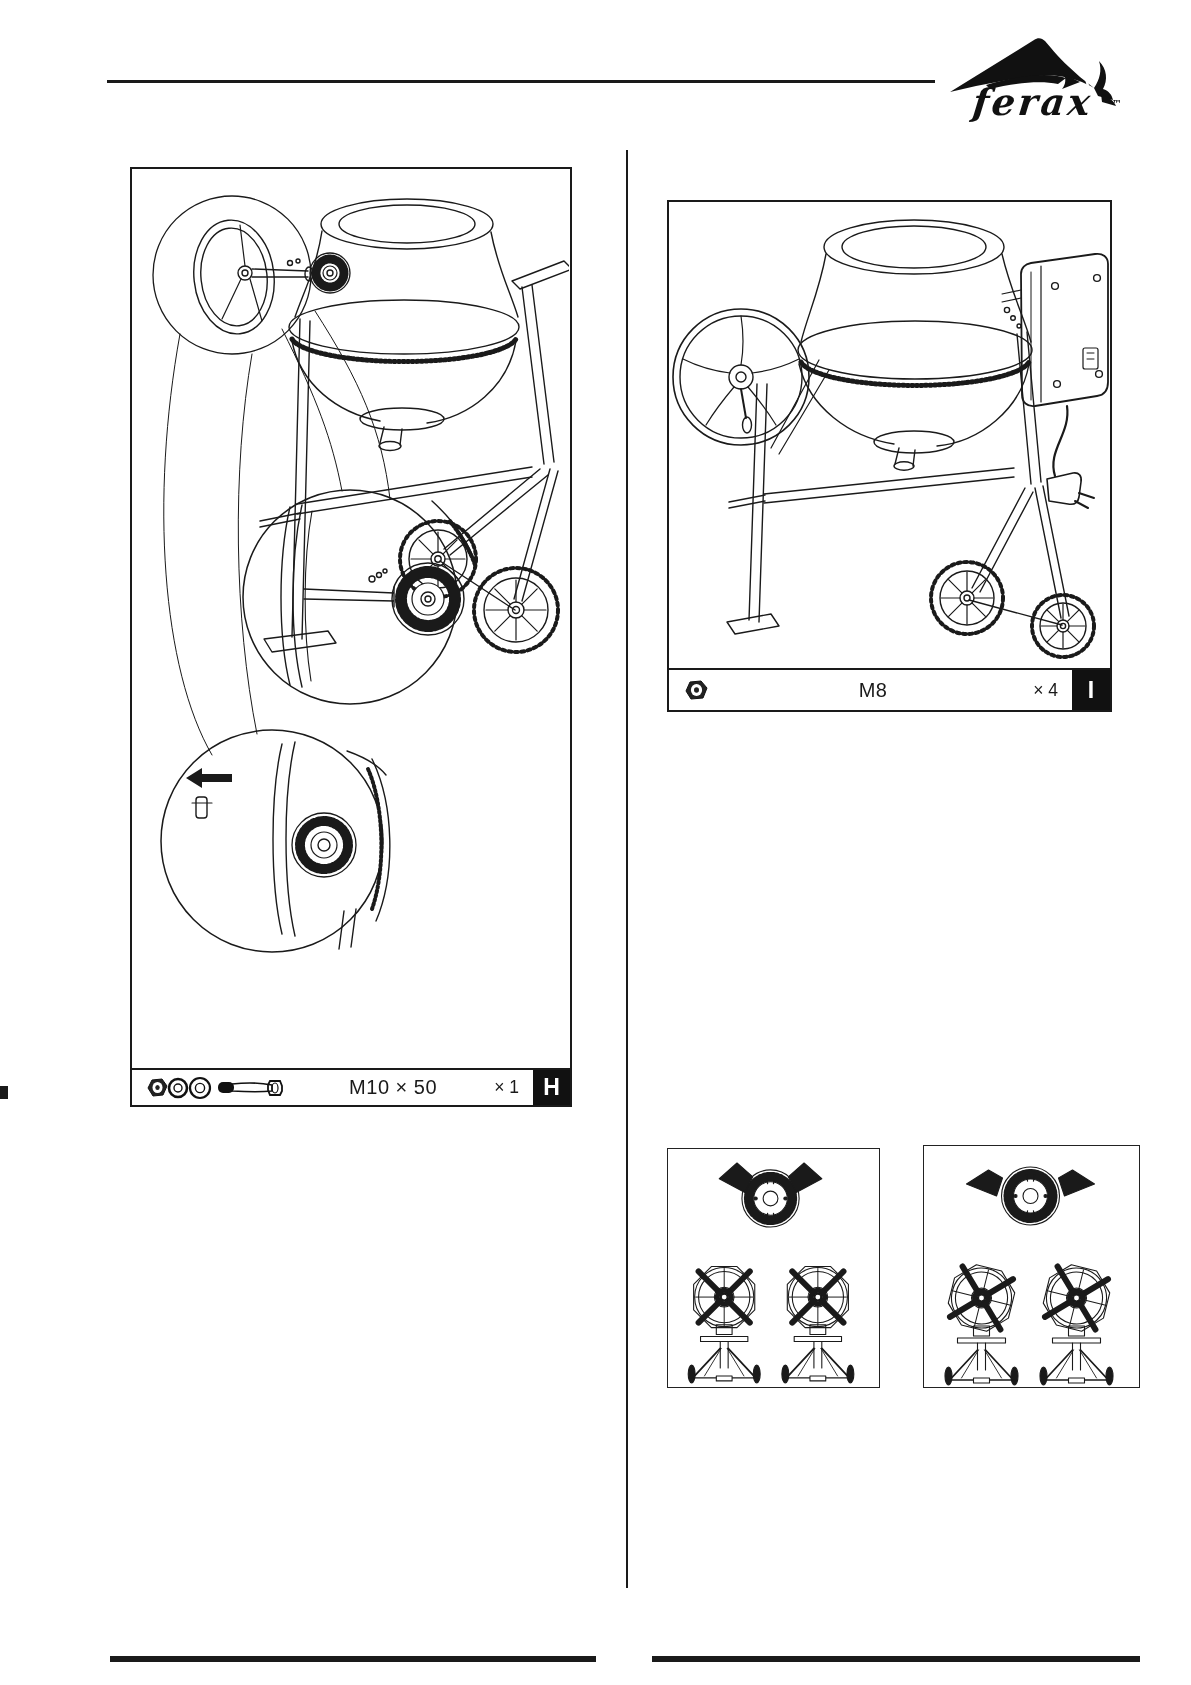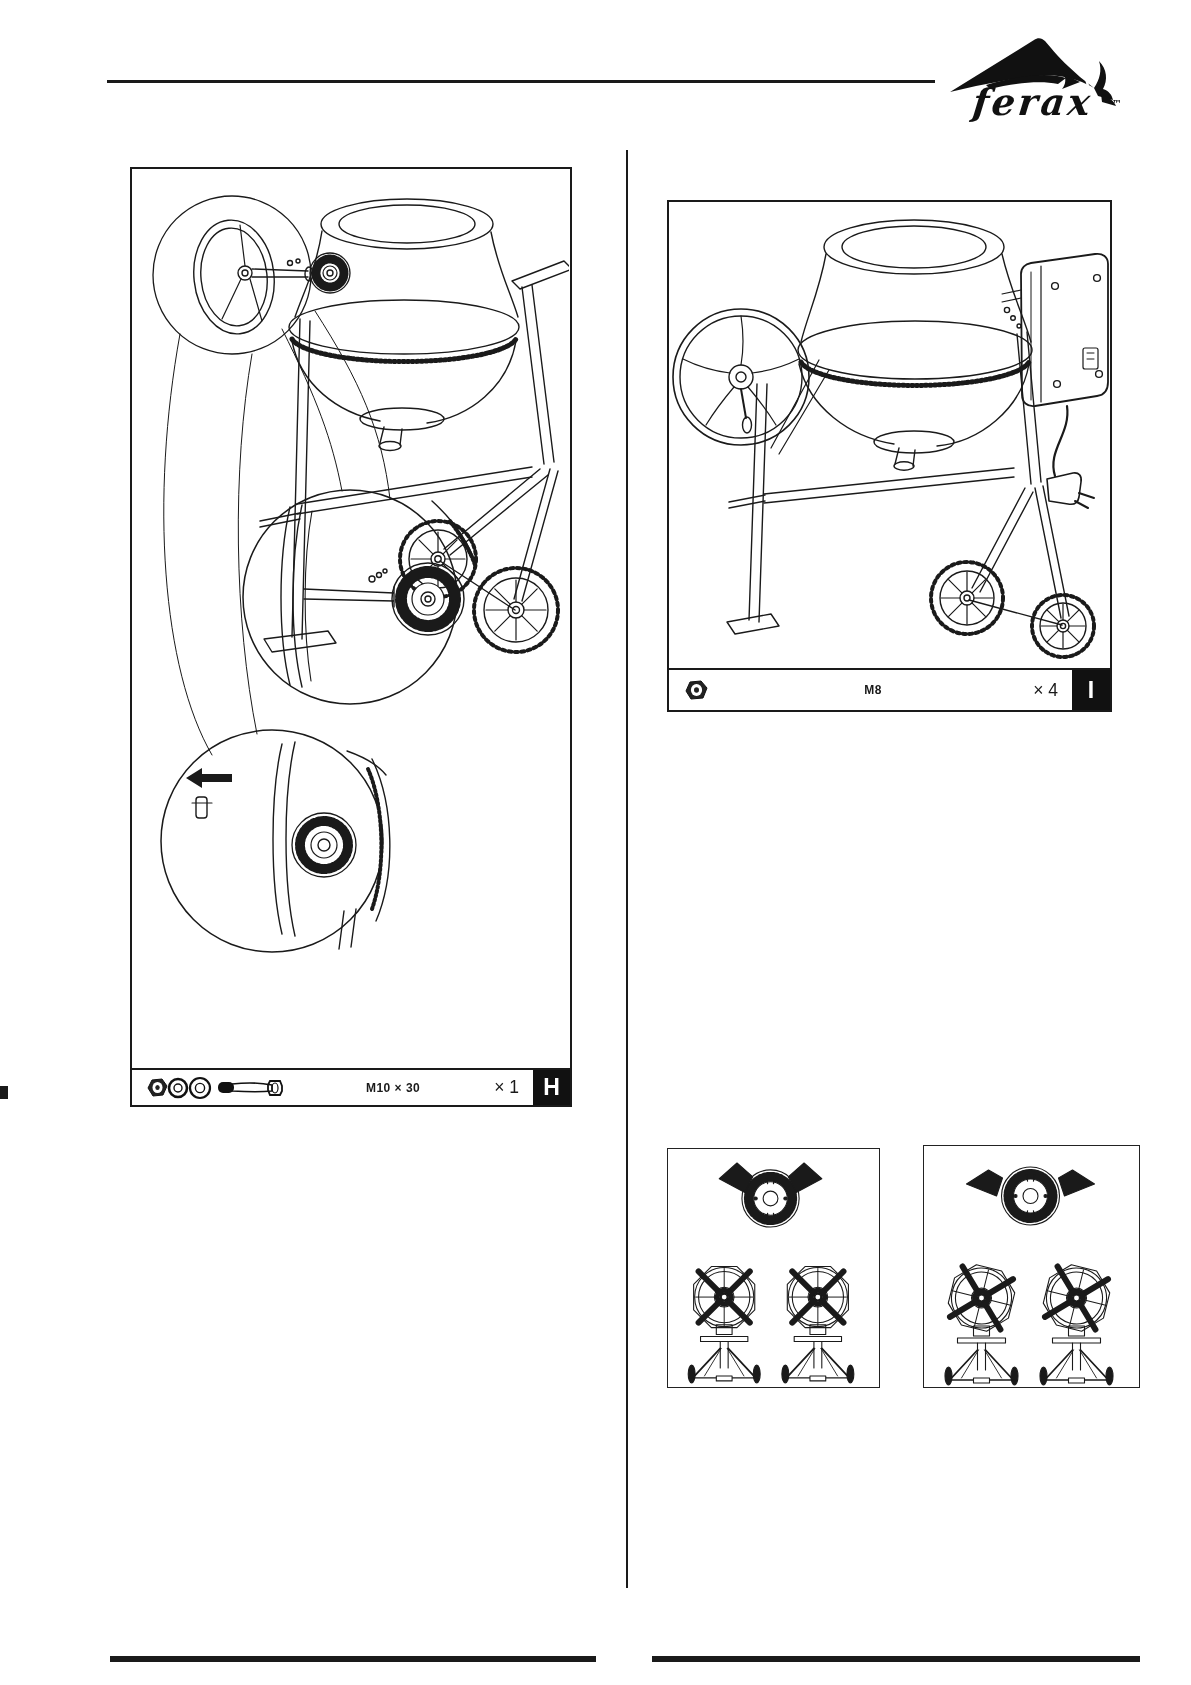--- a/index.html
+++ b/index.html
@@ -9,21 +9,21 @@
   }
   .abs{position:absolute;}
   .rule{position:absolute; background:#1a1a1a;}
   .panel{position:absolute; border:2.5px solid #1a1a1a; background:#fff; box-sizing:border-box;}
   .thinpanel{position:absolute; border:1.6px solid #222; background:#fff; box-sizing:border-box;}
   .hwbar{
     position:absolute; left:0; right:0; bottom:0; border-top:2.5px solid #1a1a1a;
     display:flex; align-items:center; background:#fff;
   }
   .hwicons{display:flex; align-items:center; gap:4px; padding-left:10px;}
-  .spec{flex:1; text-align:center; font-size:12px; letter-spacing:0.5px; color:#1a1a1a;font-weight:bold;}
+  .spec{flex:1; text-align:center; font-size:20px; letter-spacing:0.5px; color:#1a1a1a;}
   .qty{font-size:17.5px; color:#1a1a1a; padding-right:14px; white-space:nowrap;}
   .badge{
     height:100%; background:#111; color:#fff; display:flex; align-items:center; justify-content:center;
     font-weight:bold; font-size:23px; font-family:"Liberation Sans", sans-serif;
   }
   .logo{position:absolute; left:946px; top:36px; width:184px; height:86px;}
   .logo .wordmark{
     position:absolute; left:2px; top:44px; width:170px; text-align:center;
     font-family:"DejaVu Serif", serif; font-style:italic; font-weight:bold;
     font-size:37px; letter-spacing:3px; color:#111; transform:skewX(-6deg);
@@ -174,21 +174,21 @@
             <circle cx="58" cy="14" r="4.6" fill="none" stroke="#111" stroke-width="1.4"></circle>
           </g>
           <g>
             <rect x="76" y="8" width="16" height="11" rx="5" fill="#111"></rect>
             <path d="M90,10 C108,8 120,9 130,11 L130,17 C120,18 108,18 90,17 Z" fill="none" stroke="#111" stroke-width="1.6"></path>
             <path d="M128,7 L138,7 L140,12 L140,17 L138,21 L128,21 L126,16 L126,11 Z" fill="none" stroke="#111" stroke-width="1.8"></path>
             <ellipse cx="133" cy="14" rx="3" ry="5" fill="none" stroke="#111" stroke-width="1.2"></ellipse>
           </g>
         </svg>
       </div>
-      <div class="spec">M10 × 30</div>
+      <div class="spec">M10 × 50</div>
       <div class="qty">× 1</div>
       <div class="badge" style="width:37px;">H</div>
     </div>
   </div>
 
   <div class="panel" style="left:667px; top:200px; width:445px; height:512px;">
 
     <svg width="440" height="467" viewBox="0 0 440 467" class="abs" style="left:0;top:0">
       <g class="ink" stroke-width="1.4">
 

